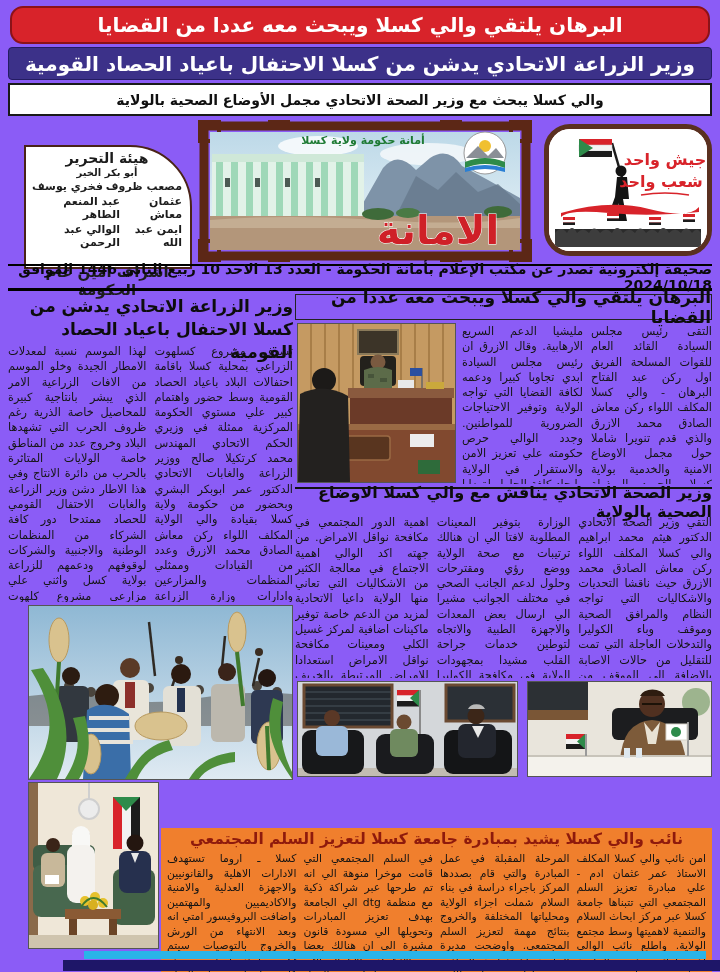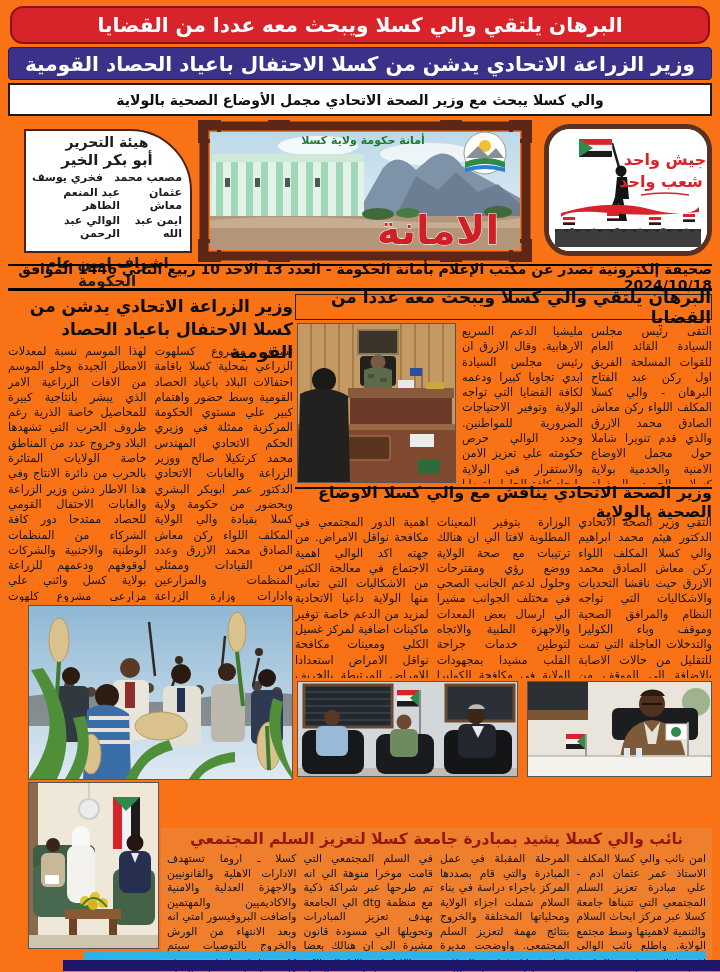--- a/index.html
+++ b/index.html
@@ -1,34 +1,34 @@
 <!DOCTYPE html>
 <html lang="ar"><head>
 <meta charset="utf-8">
 <style>
   html,body{margin:0;padding:0;background:#888;}
-  .page{position:relative;width:720px;height:972px;background:#f97316;margin:0 auto;
+  .page{position:relative;width:720px;height:972px;background:#8b5cf6;margin:0 auto;
         font-family:"DejaVu Sans",sans-serif;overflow:hidden;}
   .abs{position:absolute;}
   
   .banner1{left:10px;top:6px;width:700px;height:38px;background:#d8232a;border:2px solid #8c1218;
            border-radius:13px;color:#fff;display:flex;align-items:center;justify-content:center;
            font-weight:bold;font-size:20px;box-sizing:border-box;}
   .banner2{left:8px;top:47px;width:704px;height:33px;background:#3c3189;border:1px solid #241c62;
            border-radius:4px;color:#fff;display:flex;align-items:center;justify-content:center;
            font-weight:bold;font-size:20px;box-sizing:border-box;}
   .banner3{left:8px;top:83px;width:704px;height:33px;background:#fff;border:2px solid #1a1a1a;
            color:#101010;display:flex;align-items:center;justify-content:center;
            font-weight:bold;font-size:14px;box-sizing:border-box;}
   
-  .editorial{left:24px;top:129px;width:168px;height:124px;border:2px solid #4a2318;
+  .editorial{left:24px;top:145px;width:168px;height:124px;border:2px solid #4a2318;
              border-top-right-radius:62px;box-sizing:border-box;padding:3px 8px 2px 6px;
              color:#1c1c1c;background:#fff;}
   .ed-title{text-align:center;font-weight:bold;font-size:14px;}
-  .ed-chief{text-align:center;font-weight:bold;font-size:15px;margin-top:1px;}
+  .ed-chief{text-align:center;font-weight:bold;font-size:10px;margin-top:1px;}
   .ed-row{display:flex;justify-content:space-between;font-weight:bold;font-size:11px;margin-top:2px;}
   .ed-sup{text-align:center;font-weight:bold;font-size:15px;margin-top:14px;}
   
   .masthead{left:198px;top:120px;width:334px;height:142px;}
   .emblem{left:544px;top:124px;width:168px;height:132px;border:5px solid #5a3020;border-radius:26px;
           background:#fff;box-sizing:border-box;overflow:hidden;}
   
   .dateline{left:8px;top:264px;width:704px;height:27px;border-top:2px solid #000;border-bottom:3px solid #000;
             box-sizing:border-box;display:flex;align-items:center;justify-content:center;
             font-weight:bold;font-size:14px;color:#0a0a0a;}
@@ -67,21 +67,21 @@
 <div class="page" dir="rtl">
 
   <div class="abs banner1" dir="rtl">البرهان يلتقي والي كسلا ويبحث معه عددا من القضايا</div>
   <div class="abs banner2" dir="rtl">وزير الزراعة الاتحادي يدشن من كسلا  الاحتفال باعياد الحصاد القومية</div>
   <div class="abs banner3" dir="rtl">والي كسلا يبحث مع وزير الصحة الاتحادي مجمل الأوضاع الصحية بالولاية</div>
 
   <div class="abs editorial" dir="rtl">
     <div class="ed-title">هيئة التحرير</div>
     <div class="ed-chief">أبو بكر الخير</div>
     <div class="ed-row">
-      <span>مصعب محمد</span>
+      <span>مصعب ظروف</span>
       <span>فخري يوسف</span>
     </div>
     <div class="ed-row">
       <span>عثمان معاش</span>
       <span>عبد المنعم الطاهر</span>
     </div>
     <div class="ed-row">
       <span>ايمن عبد الله</span>
       <span>الوالي عبد الرحمن</span>
     </div>

